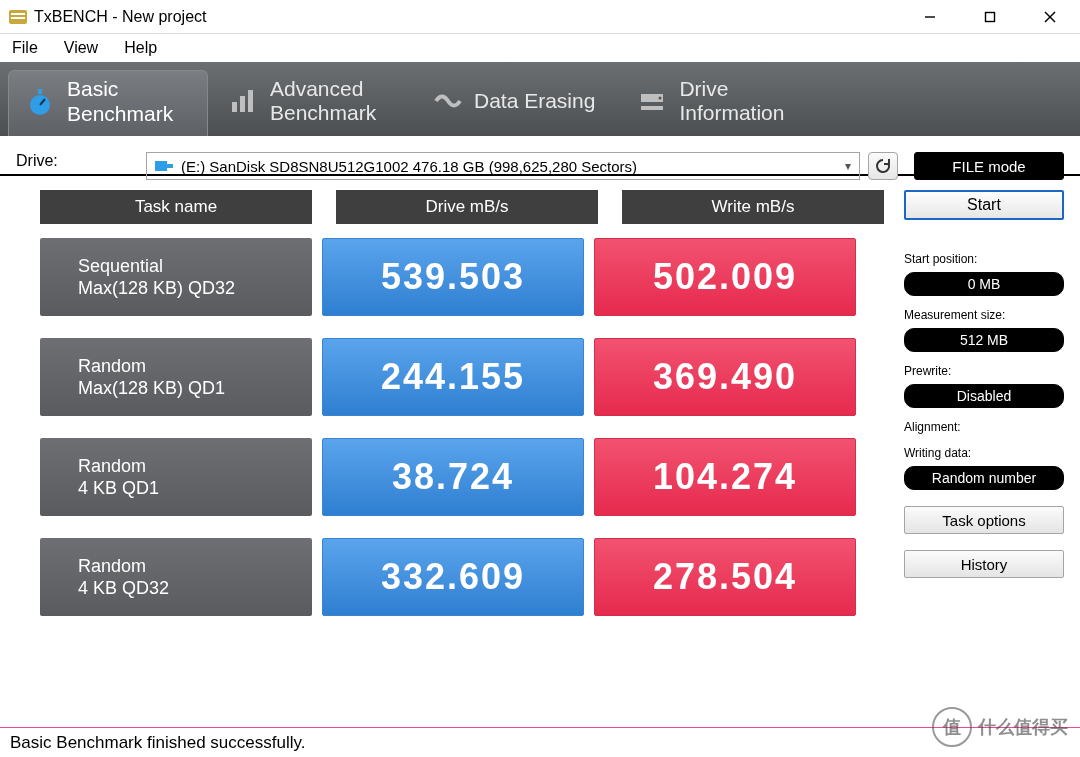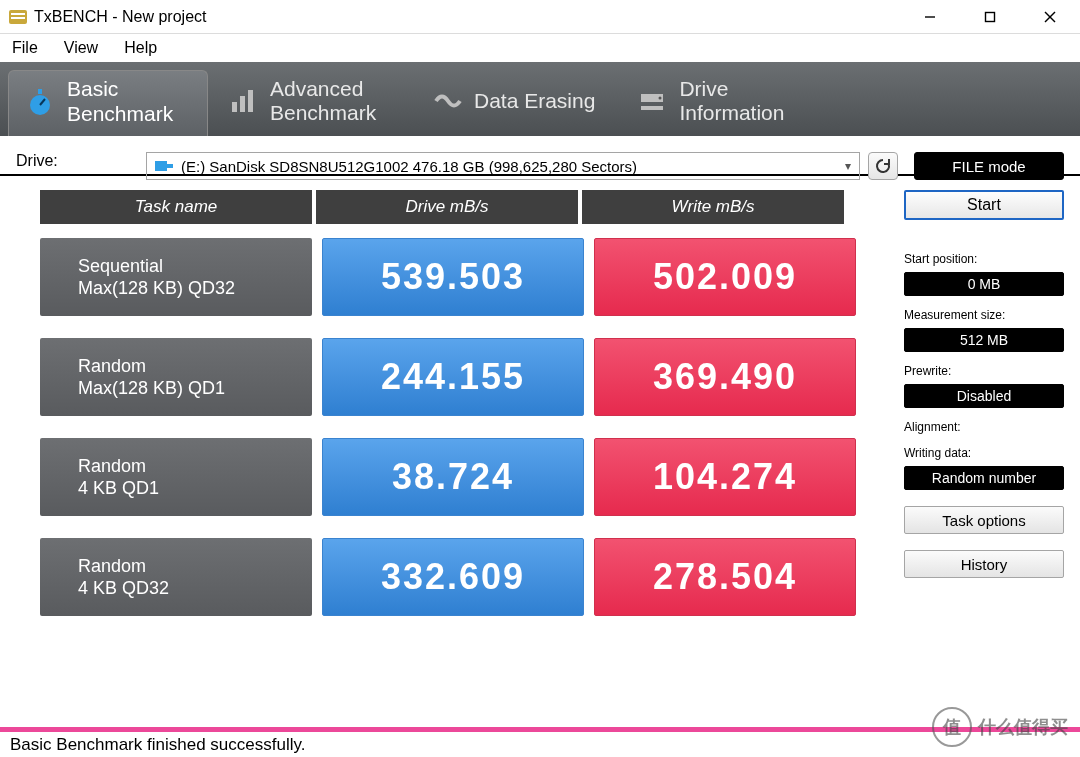--- a/index.html
+++ b/index.html
@@ -30,41 +30,41 @@
   .drive-select-arrow { margin-left: auto; font-size: 12px; color: #555; }
   .refresh-btn { width: 30px; height: 28px; margin-left: 8px; border: 1px solid #a5a5a5; border-radius: 4px; display: flex; align-items: center; justify-content: center; background: linear-gradient(#fbfbfb,#e6e6e6); }
   .filemode-btn { width: 150px; height: 28px; margin-left: 16px; background: #000; color: #fff; font-size: 15px; display: flex; align-items: center; justify-content: center; border: 1px solid #000; border-radius: 3px; }
 
   
   .main { display: flex; height: calc(757px - 34px - 28px - 74px - 40px - 30px); background: #fff; }
   .results { flex: 1; padding: 14px 14px 0 40px; }
   .side { width: 180px; padding: 14px 16px 0 4px; display: flex; flex-direction: column; gap: 6px; }
 
   
-  .rhead { display: flex; height: 34px; gap: 4px; margin-bottom: 14px; font-style: italic; }
+  .rhead { display: flex; height: 34px; gap: 24px; margin-bottom: 14px; }
   .rhead-cell { background: #3f3f3f; color: #fff; font-size: 17px; display: flex; align-items: center; justify-content: center; }
   .rhead-task { flex: 0 0 272px; }
   .rhead-read { flex: 0 0 262px; }
   .rhead-write { flex: 0 0 262px; }
 
   
   .rrow { display: flex; gap: 10px; margin-bottom: 22px; }
   .rname { flex: 0 0 272px; height: 78px; background: linear-gradient(#6d6f72,#595b5e); color: #fff; display: flex; flex-direction: column; justify-content: center; padding-left: 38px; font-size: 18px; border-radius: 2px; line-height: 1.25; }
   .rval { flex: 0 0 262px; height: 78px; display: flex; align-items: center; justify-content: center; font-size: 36px; font-weight: 700; letter-spacing: 2px; color: #fff; border-radius: 2px; font-family: "Arial Black", Arial, sans-serif; }
   .rval.read  { background: linear-gradient(#5aa4ec, #2f7fd1); border: 1px solid #3a83cf; }
   .rval.write { background: linear-gradient(#f25270, #e62a4e); border: 1px solid #d0304d; }
 
   
   .start-btn { height: 30px; border: 2px solid #1e66c4; background: linear-gradient(#fdfdfd,#e7e7e7); font-size: 16px; display: flex; align-items: center; justify-content: center; border-radius: 2px; margin-bottom: 20px; }
   .side-label { font-size: 12px; margin-top: 6px; }
-  .side-value { height: 24px; background: #000; color: #fff; font-size: 14px; display: flex; align-items: center; justify-content: center; border: 1px solid #000; border-radius: 2px; }
+  .side-value { height: 24px; background: #000; color: #fff; font-size: 14px; display: flex; align-items: center; justify-content: center; border: 1px solid #000; border-radius: 10px; }
   .side-btn { height: 28px; border: 1px solid #a5a5a5; background: linear-gradient(#fbfbfb,#e4e4e4); font-size: 15px; display: flex; align-items: center; justify-content: center; margin-top: 10px; border-radius: 2px; }
 
   
-  .statusbar { height: 30px; border-top: 5px solid #ec4899; padding: 12px 10px; display: flex; align-items: center; font-size: 17px; background: #fff; }
+  .statusbar { height: 30px; border-top: 1px solid #ec4899; padding: 12px 10px; display: flex; align-items: center; font-size: 17px; background: #fff; }
 
   
   .watermark { position: fixed; right: 12px; bottom: 10px; display: flex; align-items: center; gap: 6px; opacity: 0.6; }
   .wm-circle { width: 40px; height: 40px; border-radius: 50%; border: 2px solid #555; display: flex; align-items: center; justify-content: center; font-size: 18px; font-weight: 700; color: #444; }
   .wm-text { font-size: 18px; color: #444; font-weight: 700; writing-mode: horizontal-tb; }
 
   svg { display: block; }
 </style>
 </head>
 <body>

